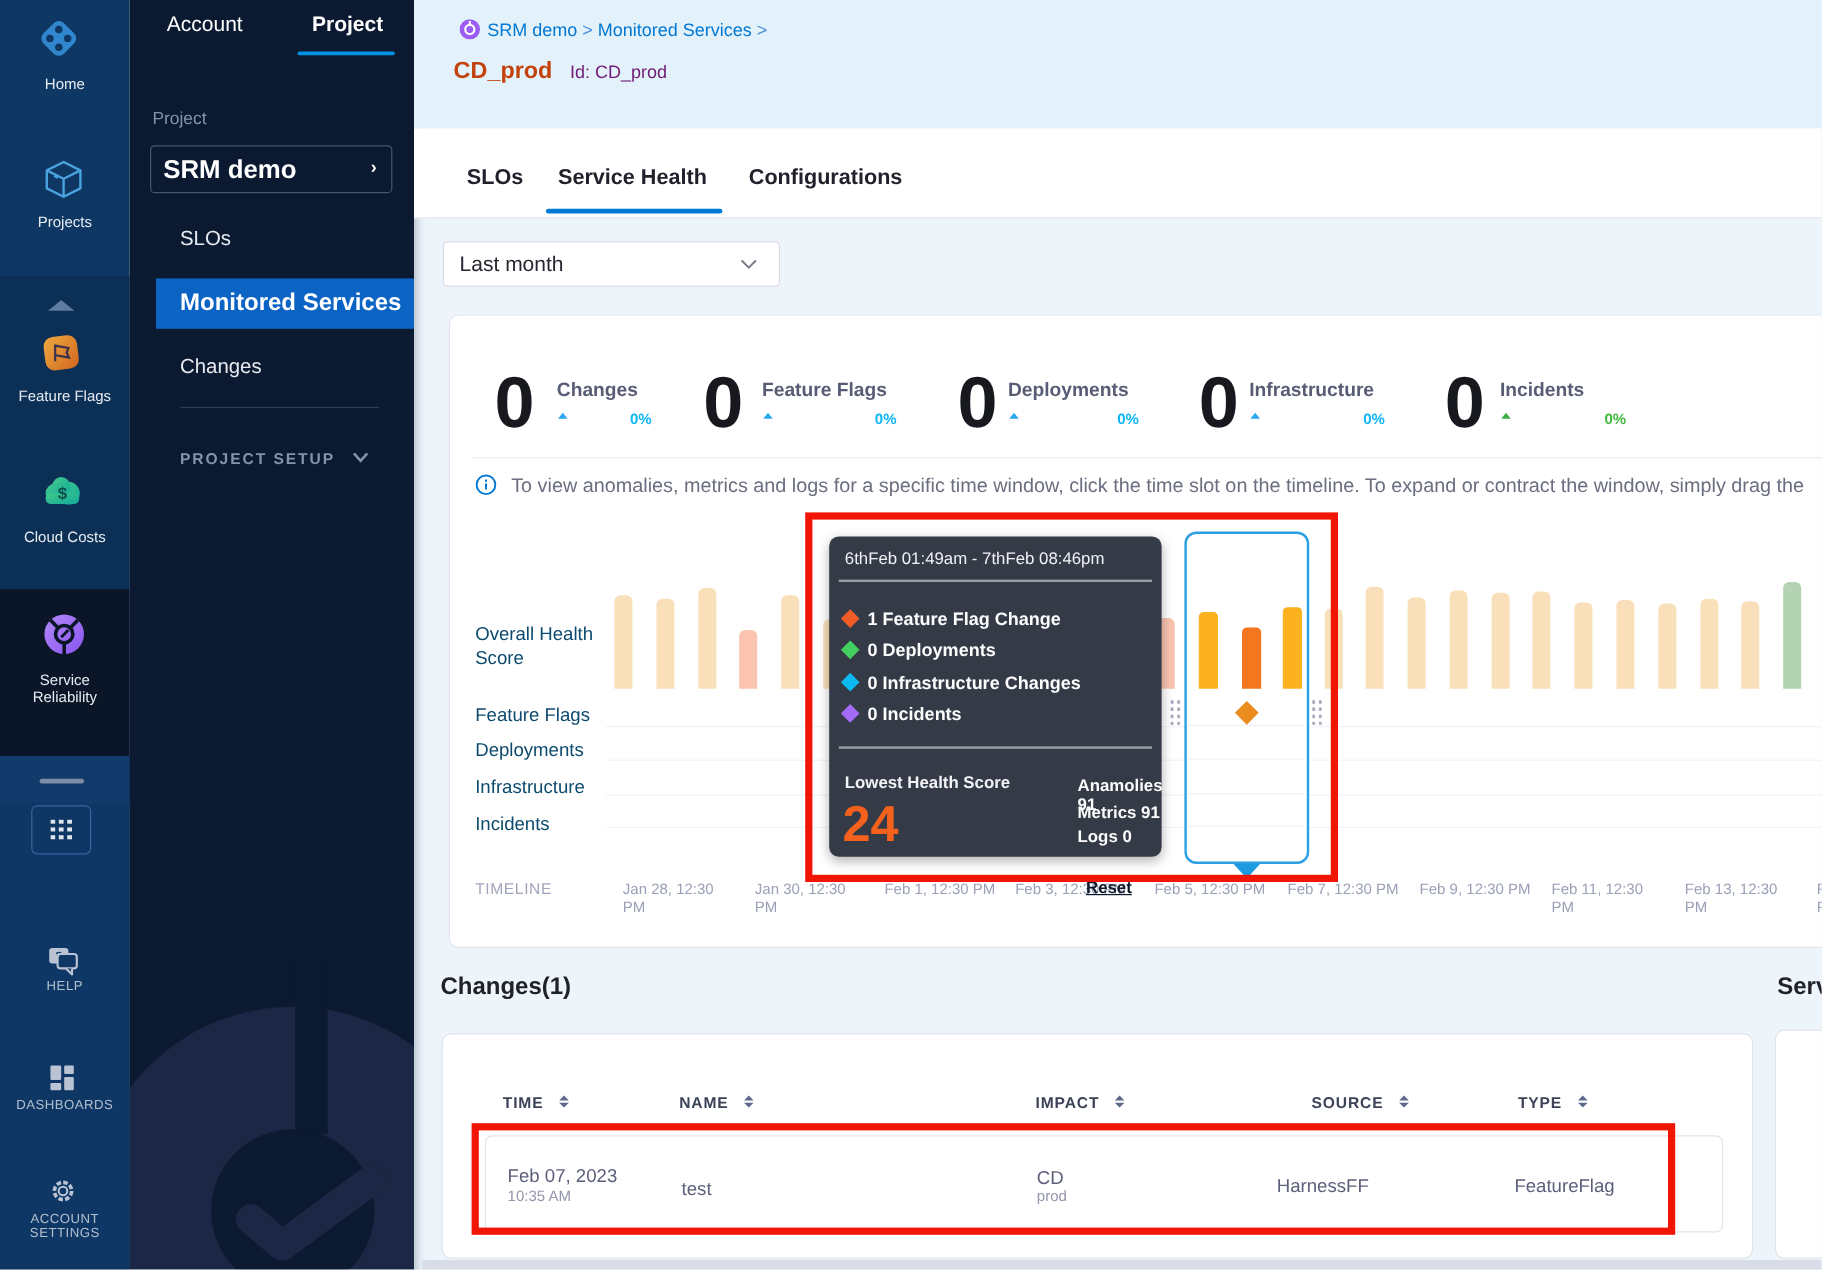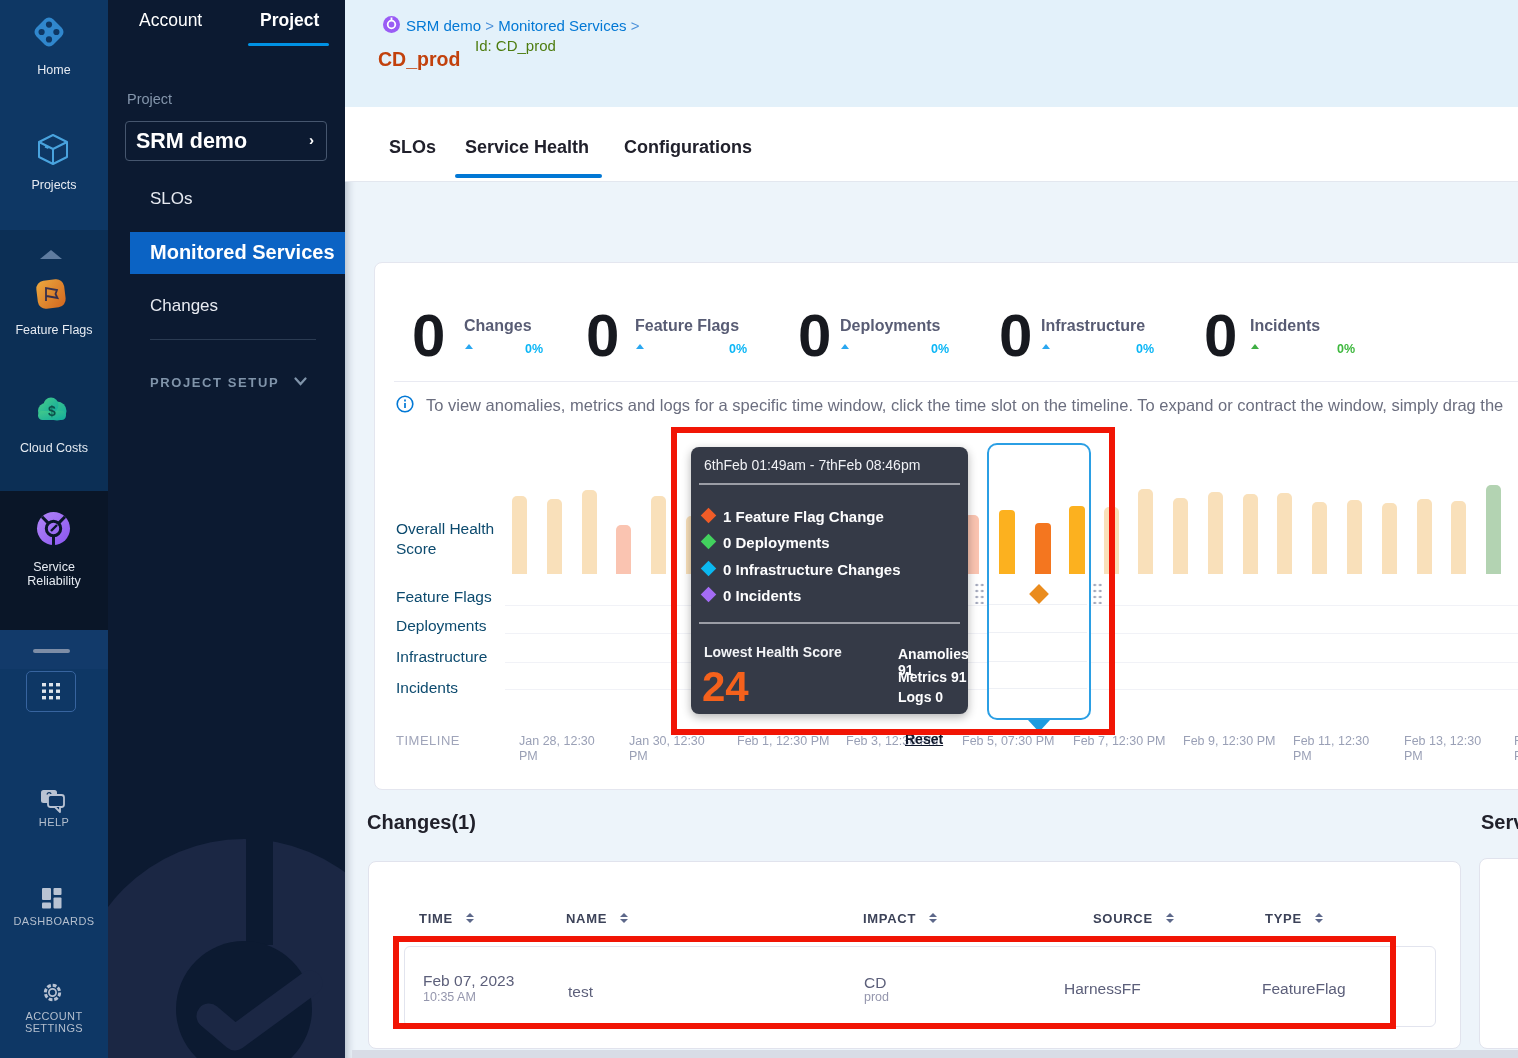--- a/index.html
+++ b/index.html
@@ -226,27 +226,33 @@
   </div>
   <div id="main">
     <div id="header">
       <svg class="abs" style="left:38px; top:16px;" width="17" height="17" viewBox="0 0 17 17">
         <circle cx="8.5" cy="8.5" r="8.5" fill="#9a5cf5"></circle>
         <circle cx="8.5" cy="8.5" r="3.8" fill="none" stroke="#fff" stroke-width="1.8"></circle>
         <path d="M8.5 1.5 L8.5 4.7" stroke="#fff" stroke-width="1.8"></path>
       </svg>
       <div class="abs" style="left:61px; top:17px; font-size:15px; color:#0278d5;">SRM demo <span style="color:#4a90d9;">&gt;</span> Monitored Services <span style="color:#4a90d9;">&gt;</span></div>
       <div class="abs" style="left:33px; top:48px; font-size:19.5px; font-weight:bold; color:#c2410c;">CD_prod</div>
-      <div class="abs" style="left:130px; top:37px; font-size:15px; color:#4d7c0f;">Id: CD_prod</div>
+      <div class="abs" style="left:130px; top:52px; font-size:15px; color:#701a75;">Id: CD_prod</div>
     </div>
     <div id="tabbar">
       <div class="tab" style="left:44px;">SLOs</div>
       <div class="tab" style="left:120px;">Service Health</div>
       <div class="tab" style="left:279px;">Configurations</div>
       <div class="tabline"></div>
+    </div>
+    <div id="select">
+        <div class="t">Last month</div>
+      <svg class="abs" style="right:18px; top:14px;" width="14" height="9" viewBox="0 0 14 9">
+        <path d="M1.5 1.5 L7 7 L12.5 1.5" stroke="#7a7d8a" stroke-width="1.7" fill="none" stroke-linecap="round"></path>
+      </svg>
     </div>
     <div id="card">
 
       <div class="stat0" style="left:37px; top:52px;">0</div>
       <div class="statlab" style="left:89px; top:54px;">Changes</div>
       <div class="caret" style="left:90px; top:81px;"></div>
       <div class="statpct" style="left:150px; top:79px;">0%</div>
       <div class="stat0" style="left:211px; top:52px;">0</div>
       <div class="statlab" style="left:260px; top:54px;">Feature Flags</div>
       <div class="caret" style="left:261px; top:81px;"></div>
@@ -307,21 +313,21 @@
       <div class="bar" style="left:972px; top:237px; height:74px;"></div>
       <div class="bar" style="left:1007px; top:240px; height:71px;"></div>
       <div class="bar" style="left:1042px; top:236px; height:75px;"></div>
       <div class="bar" style="left:1076px; top:238px; height:73px;"></div>
       <div class="bar" style="left:1111px; top:222px; height:89px; background:#b3d3b2;"></div>
 
       <div class="tl" style="left:144px; top:471px;">Jan 28, 12:30<br>PM</div>
       <div class="tl" style="left:254px; top:471px;">Jan 30, 12:30<br>PM</div>
       <div class="tl" style="left:362px; top:471px;">Feb 1, 12:30 PM</div>
       <div class="tl" style="left:471px; top:471px;">Feb 3, 12:30 PM</div>
-      <div class="tl" style="left:587px; top:471px;">Feb 5, 07:30 PM</div>
+      <div class="tl" style="left:587px; top:471px;">Feb 5, 12:30 PM</div>
       <div class="tl" style="left:698px; top:471px;">Feb 7, 12:30 PM</div>
       <div class="tl" style="left:808px; top:471px;">Feb 9, 12:30 PM</div>
       <div class="tl" style="left:918px; top:471px;">Feb 11, 12:30<br>PM</div>
       <div class="tl" style="left:1029px; top:471px;">Feb 13, 12:30<br>PM</div>
       <div class="tl" style="left:1139px; top:471px;">Feb 15, 12:30<br>PM</div>
       <div class="abs" style="left:530px; top:468px; font-size:14px; font-weight:bold; color:#0f172a;text-decoration:underline;">Reset</div>
 
       <div class="handle" style="left:598px; top:318px;"></div>
       <div class="handle" style="left:716px; top:318px;"></div>
 

